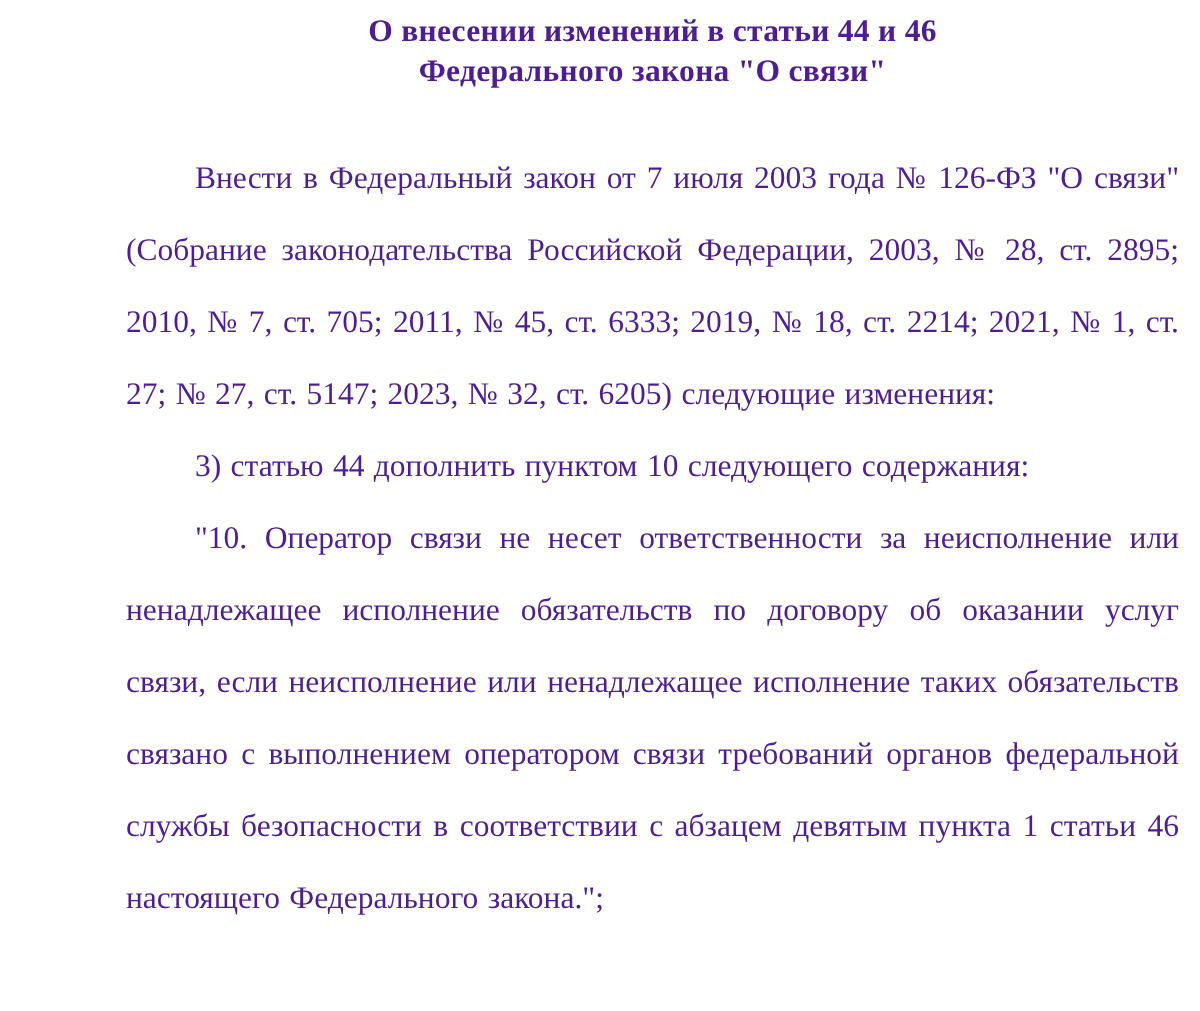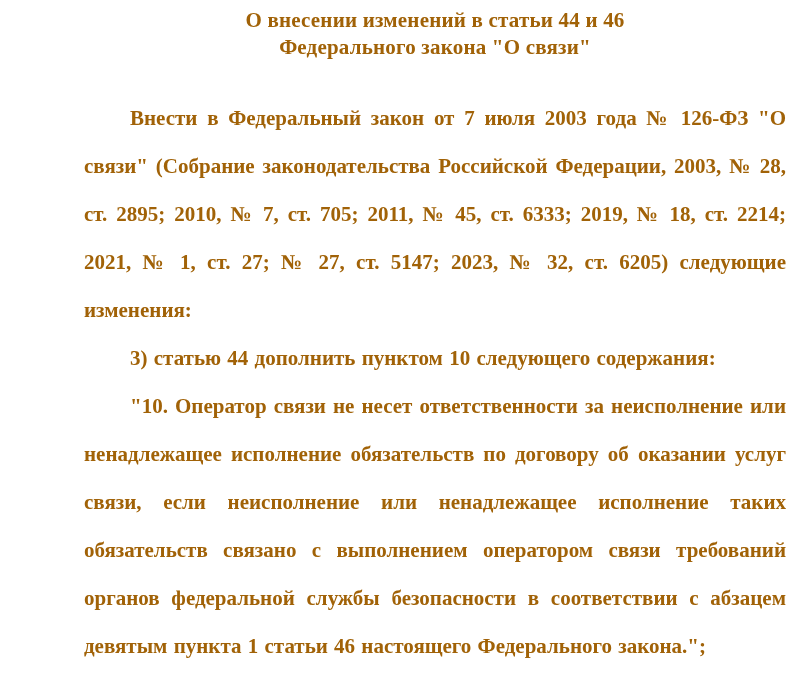--- a/index.html
+++ b/index.html
@@ -8,21 +8,21 @@
     background: #ffffff;
     width: 800px;
     height: 674px;
     overflow: hidden;
   }
   .page {
     position: relative;
     width: 800px;
     height: 674px;
     background: #ffffff;
-    color: #a16207;
+    color: #4c1d95;
     font-family: "Liberation Serif", "DejaVu Serif", serif;
     box-sizing: border-box;
     padding: 7px 14px 0 84px;
   }
   .doc-title {
     margin: 0;
     width: 702px;
     text-align: center;
     font-weight: bold;
     font-size: 21px;
@@ -36,21 +36,20 @@
     margin-top: 33px;
     width: 702px;
   }
   .para {
     margin: 0;
     font-size: 21px;
     line-height: 48px;
     text-align: justify;
     text-indent: 46px;
     word-spacing: 1px;
-    font-weight: bold;
   }
 </style>
 </head>
 <body>
 
 <div class="page">
   <h1 class="doc-title">
     <span class="title-line">О внесении изменений в статьи 44 и 46</span>
     <span class="title-line">Федерального закона "О связи"</span>
   </h1>

